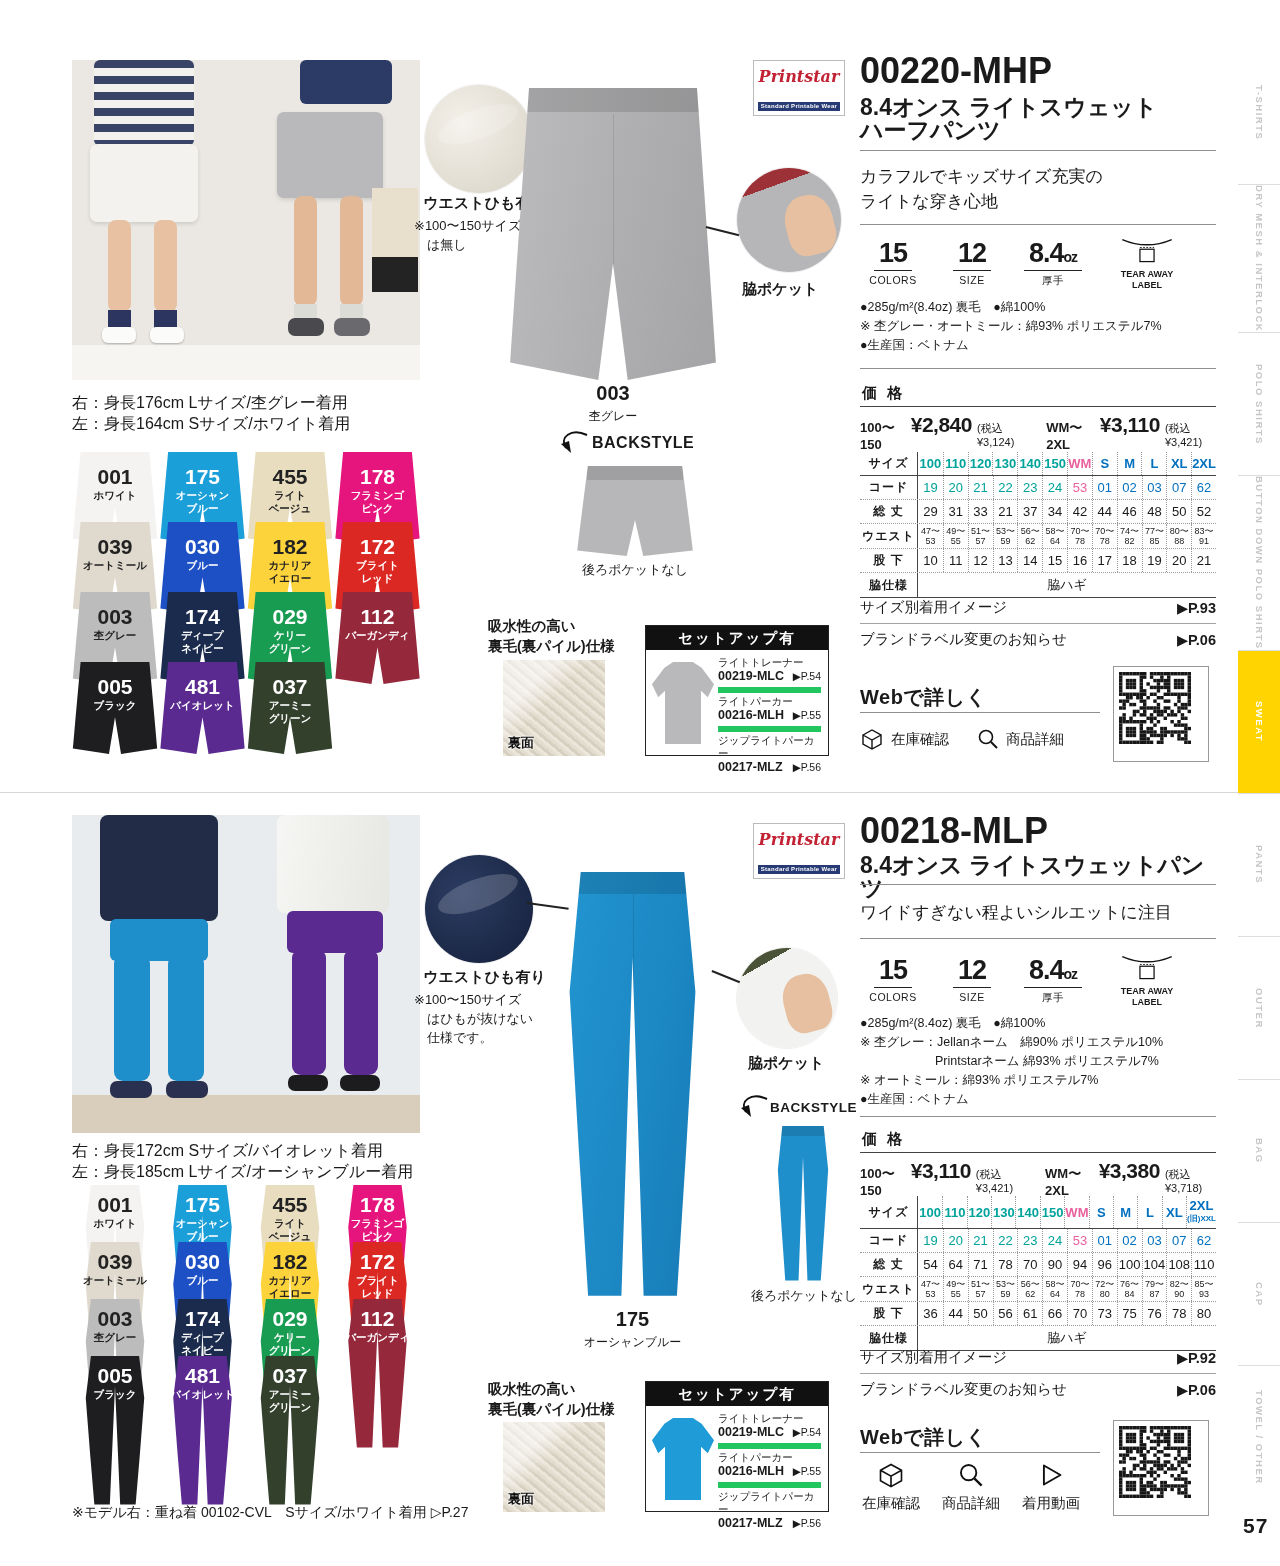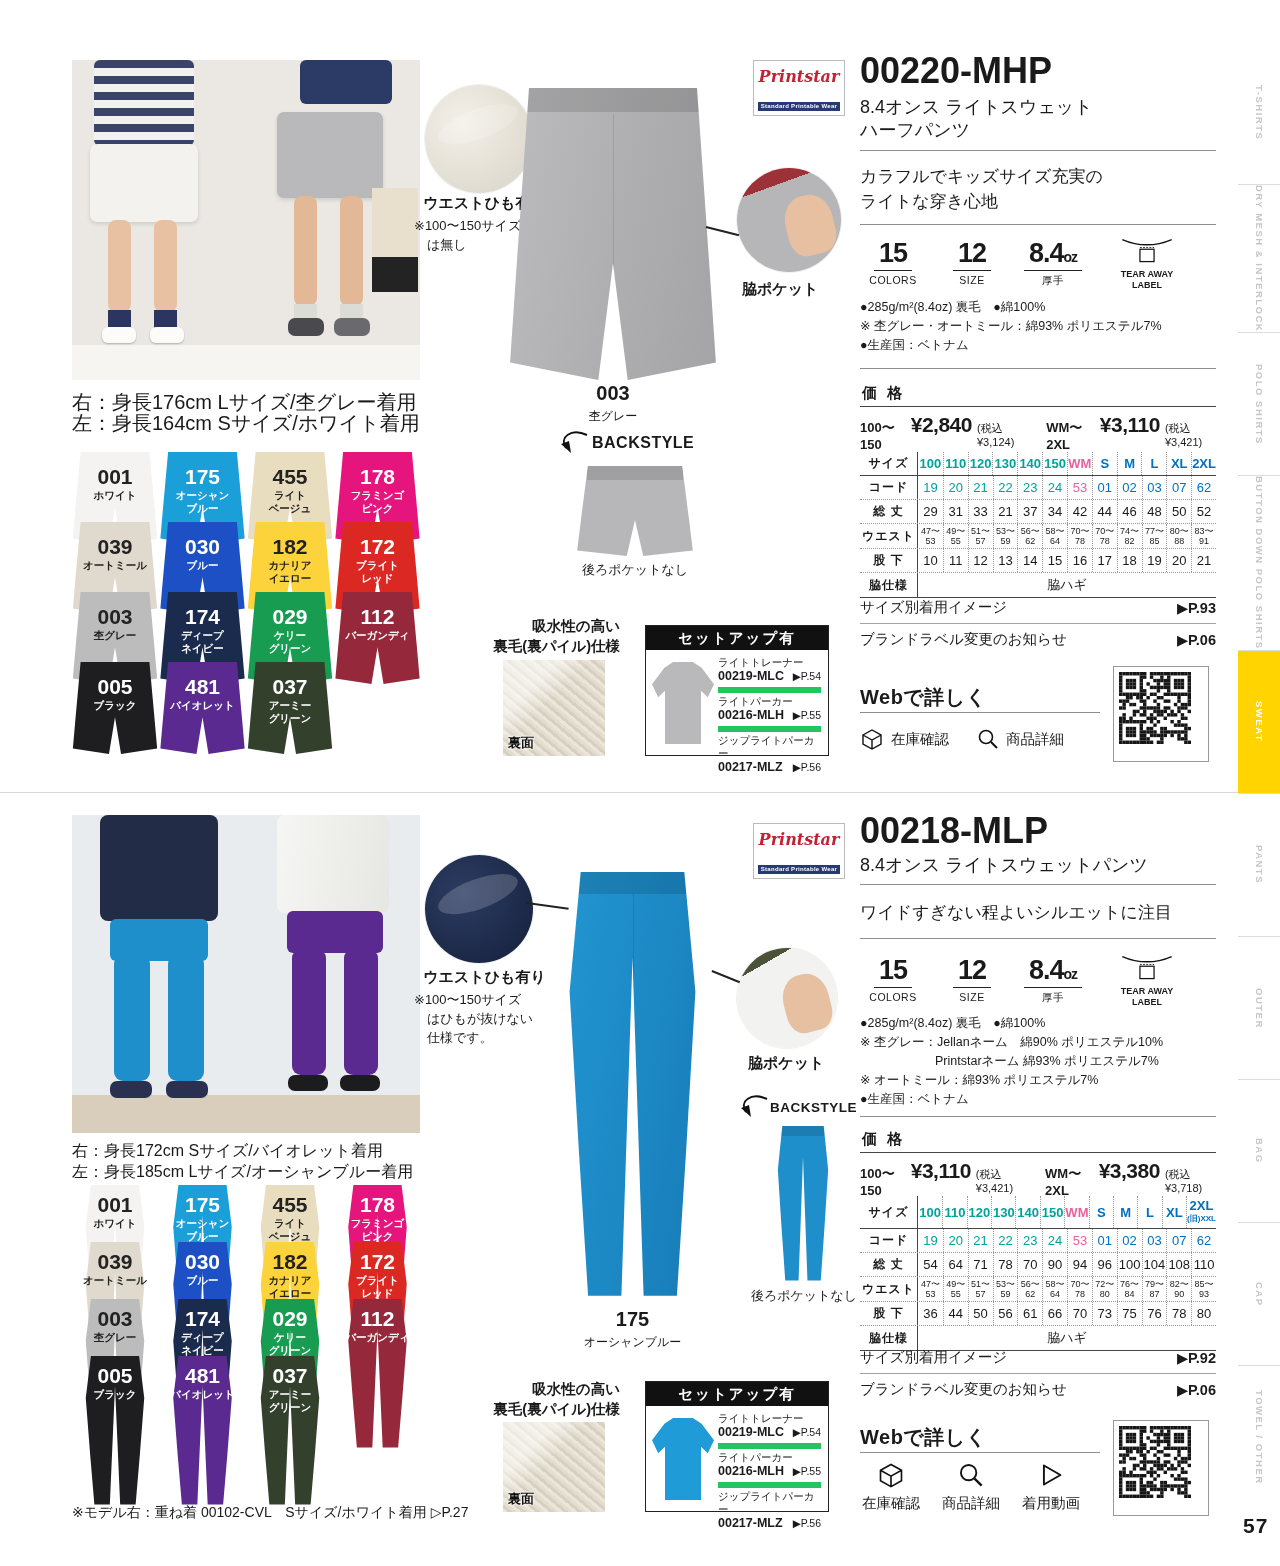--- a/index.html
+++ b/index.html
@@ -1,21 +1,21 @@
 <!DOCTYPE html>
 <html><head>
 <meta charset="utf-8">
 <style>
   html,body{margin:0;padding:0}
   body{width:1280px;height:1566px;position:relative;background:#fff;overflow:hidden;
        font-family:"Liberation Sans","DejaVu Sans",sans-serif;color:#1a1a1a}
   .abs{position:absolute}
   
   .p-code{font-size:36px;font-weight:bold;letter-spacing:0}
-  .p-name{font-size:18px;font-weight:normal;line-height:23px;white-space:pre-line}
+  .p-name{font-size:23px;font-weight:bold;line-height:23px;white-space:pre-line}
   .p-catch{font-size:17px;line-height:25px;white-space:pre-line}
   .rule{height:1px;background:#8f8f8f}
   .stat{text-align:center}
   .stat-num{font-size:27px;font-weight:bold;border-bottom:1.5px solid #222;padding:0 5px 1px;display:inline-block;letter-spacing:-1px;white-space:nowrap}
   .stat-unit{font-size:14px;font-weight:bold}
   .stat-label{font-size:10.5px;letter-spacing:.5px;margin-top:3px}
   .tearaway{text-align:center;font-size:9px;font-weight:bold;line-height:11px}
   .mat-line{font-size:12.5px;line-height:19px;white-space:pre}
   .price-title{font-size:15px;font-weight:bold;letter-spacing:3px}
   .price-row{display:flex;align-items:baseline;gap:5px;border-top:1.2px solid #444;border-bottom:1.2px solid #444;padding:6px 0 7px}
@@ -79,21 +79,21 @@
   .conn{position:absolute;height:1.5px;background:#222;transform-origin:left center}
   .anno-title{font-size:15px;font-weight:bold}
   .anno-note{font-size:13px;line-height:19px;white-space:pre-line}
   .garment{position:absolute}
   .g-waist{position:absolute;left:9%;right:9%;top:0;height:24px;background:rgba(0,0,0,.12)}
   .g-seam{position:absolute;left:50%;top:26px;bottom:28%;width:1px;background:rgba(0,0,0,.10)}
   .backstyle-text{font-weight:bold;letter-spacing:.5px}
   .color-under{position:absolute;text-align:center}
   .cu-code{font-size:20px;font-weight:bold}
   .cu-name{font-size:12px;margin-top:3px}
-  .fabric-title{font-size:14.5px;font-weight:bold;line-height:20px;text-align:right}
+  .fabric-title{font-size:14.5px;font-weight:bold;line-height:20px;text-align:left}
   .fabric-img{position:absolute;background:
      linear-gradient(135deg,rgba(255,255,255,.55) 0 28%,rgba(255,255,255,0) 45%),
      repeating-linear-gradient(40deg,#ece6da 0 3px,#d7d0c0 3px 6px,#e3ddcf 6px 9px)}
   .fabric-label{position:absolute;left:5px;bottom:4px;font-size:13px;font-weight:bold;color:#111;text-shadow:0 0 3px #fff,0 0 3px #fff}
   .setup-box{position:absolute;border:1px solid #222;background:#fff;box-sizing:border-box}
   .setup-head{background:#111;color:#fff;text-align:center;font-size:14.5px;font-weight:bold;height:24px;line-height:24px;letter-spacing:2px}
   .setup-body{display:flex;padding:4px 7px 4px 4px}
   .setup-img{width:62px;height:82px;margin:8px 4px 0 2px;flex:none;position:relative}
   .sweatshirt-shape{position:absolute;inset:0;clip-path:polygon(34% 0,66% 0,80% 7%,100% 27%,90% 43%,79% 35%,79% 100%,21% 100%,21% 35%,10% 43%,0 27%,20% 7%)}
   .setup-items{flex:1}
@@ -125,21 +125,21 @@
   <div style="left:228px;top:0;width:92px;height:44px;border-radius:6px;background:#2c3a66"></div>
   <div style="left:205px;top:52px;width:106px;height:86px;border-radius:7px;background:#b9b9bb;box-shadow:0 2px 4px rgba(0,0,0,.12)"></div>
   <div style="left:222px;top:136px;width:23px;height:110px;background:#e2b896;border-radius:8px"></div>
   <div style="left:268px;top:136px;width:23px;height:110px;background:#e2b896;border-radius:8px"></div>
   <div style="left:222px;top:244px;width:23px;height:16px;background:#dcdcd6"></div>
   <div style="left:268px;top:244px;width:23px;height:16px;background:#dcdcd6"></div>
   <div style="left:216px;top:258px;width:36px;height:18px;border-radius:7px;background:#4a4a4e"></div>
   <div style="left:262px;top:258px;width:36px;height:18px;border-radius:7px;background:#6a6a6e"></div>
   <div style="left:300px;top:128px;width:46px;height:104px;background:linear-gradient(180deg,#e8e0cc 0 66%,#232323 66%)"></div>
 </div>
-<div class="abs anno-note" style="left:72px;top:392px;width:348px;font-size:20px;line-height:21px">右：身長176cm Lサイズ/杢グレー着用
+<div class="abs anno-note" style="left:72px;top:392px;width:348px;font-size:16px;line-height:21px">右：身長176cm Lサイズ/杢グレー着用
 左：身長164cm Sサイズ/ホワイト着用</div>
 
 <div class="colorgrid" style="left:72px;top:452px;width:349px;height:302px">
 
     <div class="swatch swatch-sh" style="left: 0px; top: 0px; z-index: 1;">
       <div class="sw-shape shorts-shape" style="background-color: rgb(244, 243, 241);"></div>
       <div class="sw-text" style="color: rgb(34, 34, 34);">
         <div class="sw-code">001</div>
         <div class="sw-name">ホワイト</div>
       </div>

